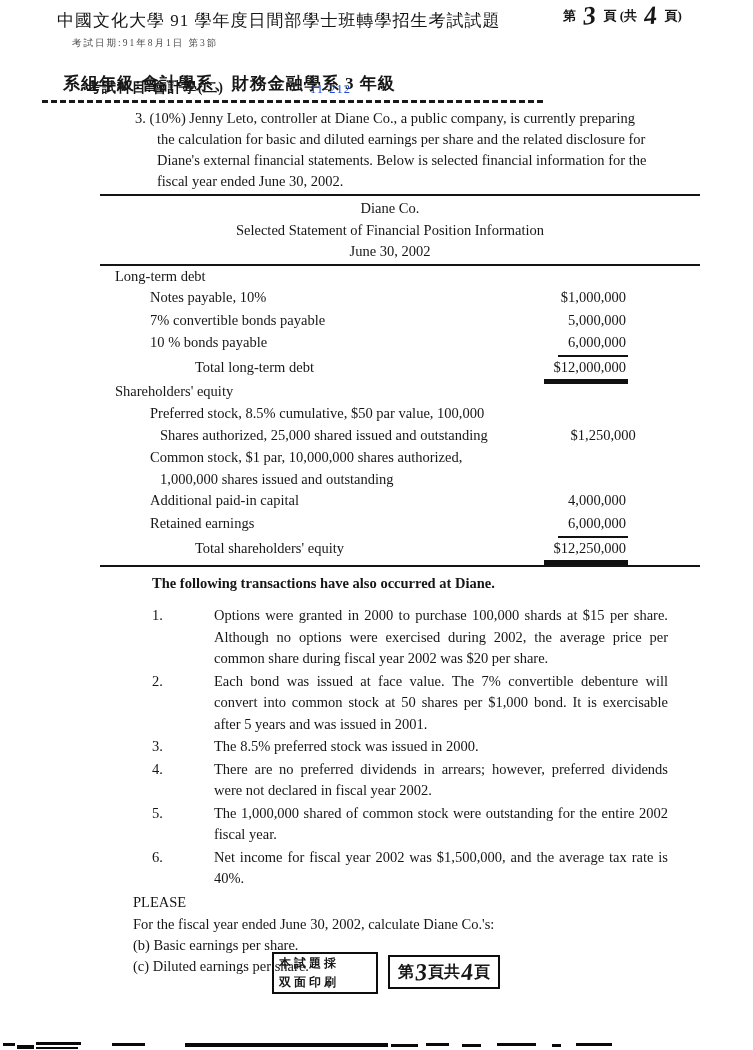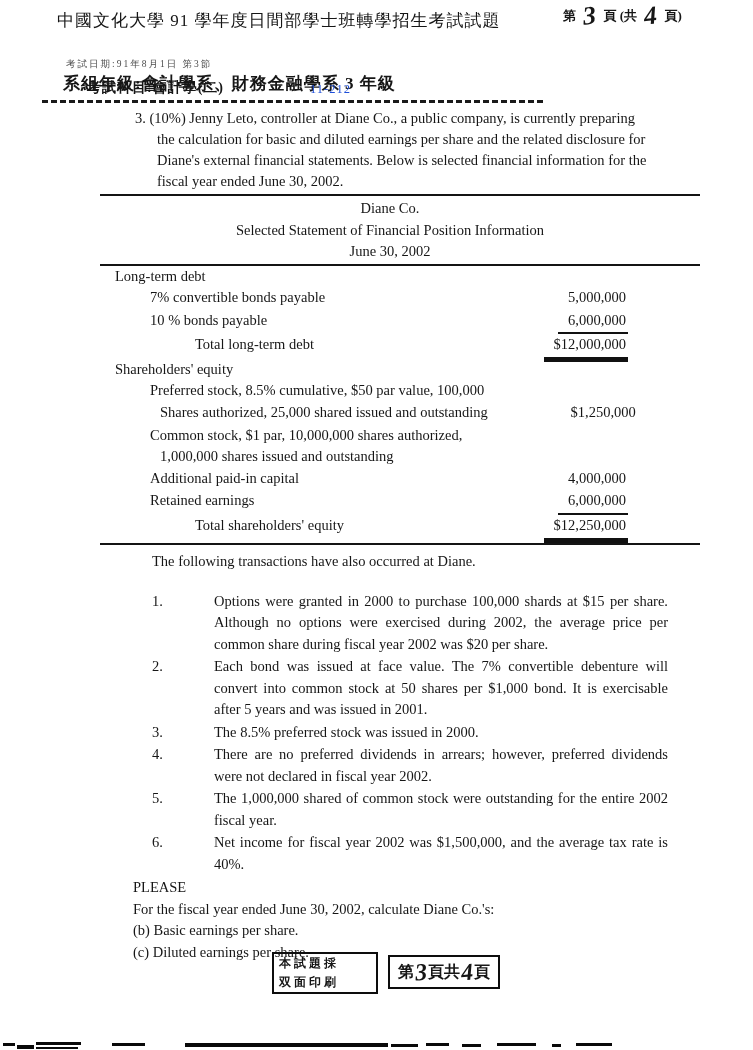--- a/index.html
+++ b/index.html
@@ -18,24 +18,23 @@
   }
   .page-marker{
     position:absolute; left:563px; top:1px; white-space:nowrap;
     font-size:13px; font-weight:bold;
   }
   .page-marker .hand{
     display:inline-block; font-size:26px; font-style:italic; font-weight:bold;
     transform:rotate(-6deg); margin:0 4px; vertical-align:-4px;
   }
   .exam-date{
-    position:absolute; left:66px; top:37px;
+    position:absolute; left:72px; top:37px;
     font-size:9.5px; color:#4c4c4c; letter-spacing:2px; white-space:nowrap;
     filter:blur(.3px);
-    margin-top:21px;
   }
   .dept-line{
     position:absolute; left:63px; top:72px;
     font-size:17px; font-weight:bold; letter-spacing:1px; white-space:nowrap;
   }
   .subject-line{
     position:absolute; left:63px; top:79px;
     font-size:14px; font-weight:bold; letter-spacing:1px; white-space:nowrap;margin-left:24px;
   }
   .subject-code{
@@ -63,21 +62,21 @@
   .trow .lbl{ flex:1 1 auto; white-space:nowrap; }
   .ind0 .lbl{ padding-left:15px; }
   .ind1 .lbl{ padding-left:50px; }
   .ind1b .lbl{ padding-left:60px; }
   .ind2 .lbl{ padding-left:95px; }
   .amt-cell{ width:150px; margin-right:72px; text-align:right; flex:0 0 auto; }
   .amt{ display:inline-block; padding:0 2px 1px 10px; }
   .u-single .amt{ border-bottom:2px solid #111; }
   .u-double .amt{ border-bottom:2px solid #111; box-shadow:0 3px 0 #111; }
   
-  .tx-intro{ margin:6px 0 20px 52px; line-height:20px; }
+  .tx-intro{ margin:6px 0 12px 52px; line-height:20px;font-weight:bold; }
   .tx{ display:flex; margin-bottom:1px; }
   .tx .num{ flex:0 0 62px; margin-left:52px; line-height:21.5px; }
   .tx .txt{ flex:1 1 auto; width:454px; max-width:454px; text-align:justify; line-height:21.5px; }
   .please{ margin-left:33px; line-height:22px; margin-top:1px; }
   .calc-intro{ margin-left:33px; line-height:22px; }
   .part-line{ margin-left:33px; line-height:21.5px; }
   
   .stamp-duplex{
     position:absolute; left:272px; top:952px; width:106px; height:42px;
     border:2px solid #0d0d0d; padding:1px 5px;
@@ -128,20 +127,24 @@
     <div>Selected Statement of Financial Position Information</div>
     <div>June 30, 2002</div>
   </div>
 
   <div class="rule"></div>
 
   <div class="tbl">
     <div class="trow ind0">
       <span class="lbl">Long-term debt</span>
       <span class="amt-cell"><span class="amt"></span></span>
+    </div>
+    <div class="trow ind1">
+      <span class="lbl">Notes payable, 10%</span>
+      <span class="amt-cell"><span class="amt">$1,000,000</span></span>
     </div>
     <div class="trow ind1">
       <span class="lbl">7% convertible bonds payable</span>
       <span class="amt-cell"><span class="amt">5,000,000</span></span>
     </div>
     <div class="trow ind1 u-single">
       <span class="lbl">10 % bonds payable</span>
       <span class="amt-cell"><span class="amt">6,000,000</span></span>
     </div>
     <div class="trow ind2 u-double">

